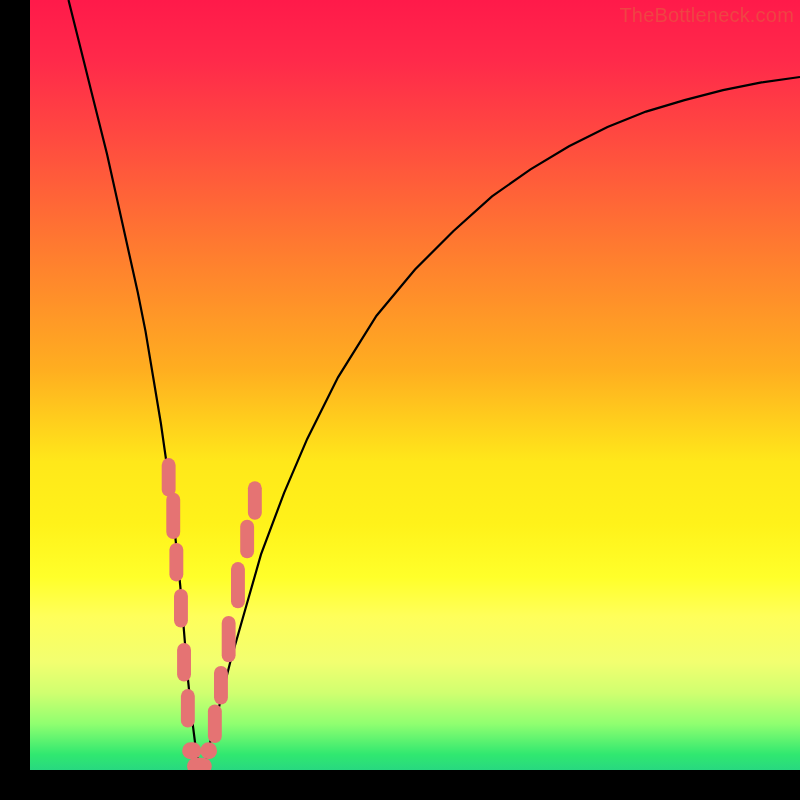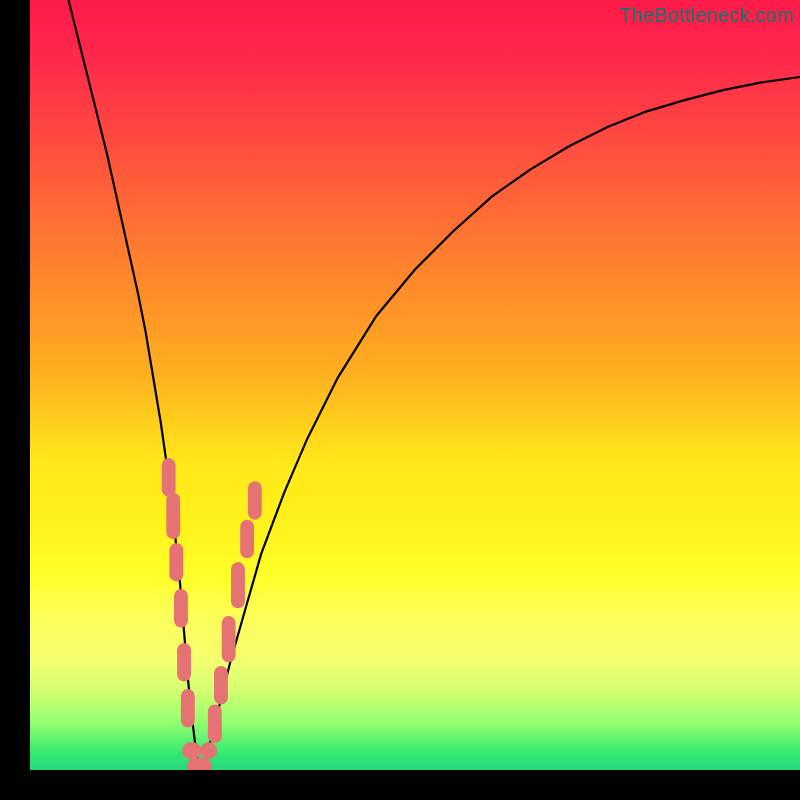--- a/index.html
+++ b/index.html
@@ -47,21 +47,21 @@
     top: 0;
     width: 100%;
     height: 100%;
   }
   .watermark {
     position: absolute;
     top: 4px;
     right: 6px;
     font-size: 20px;
     font-weight: 500;
-    color: #0f766e;
+    color: #ef4444;
     letter-spacing: 0.2px;
   }
   .marker {
     fill: #e57373;
   }
 </style>
 </head>
 <body>
 <div class="frame">
 

